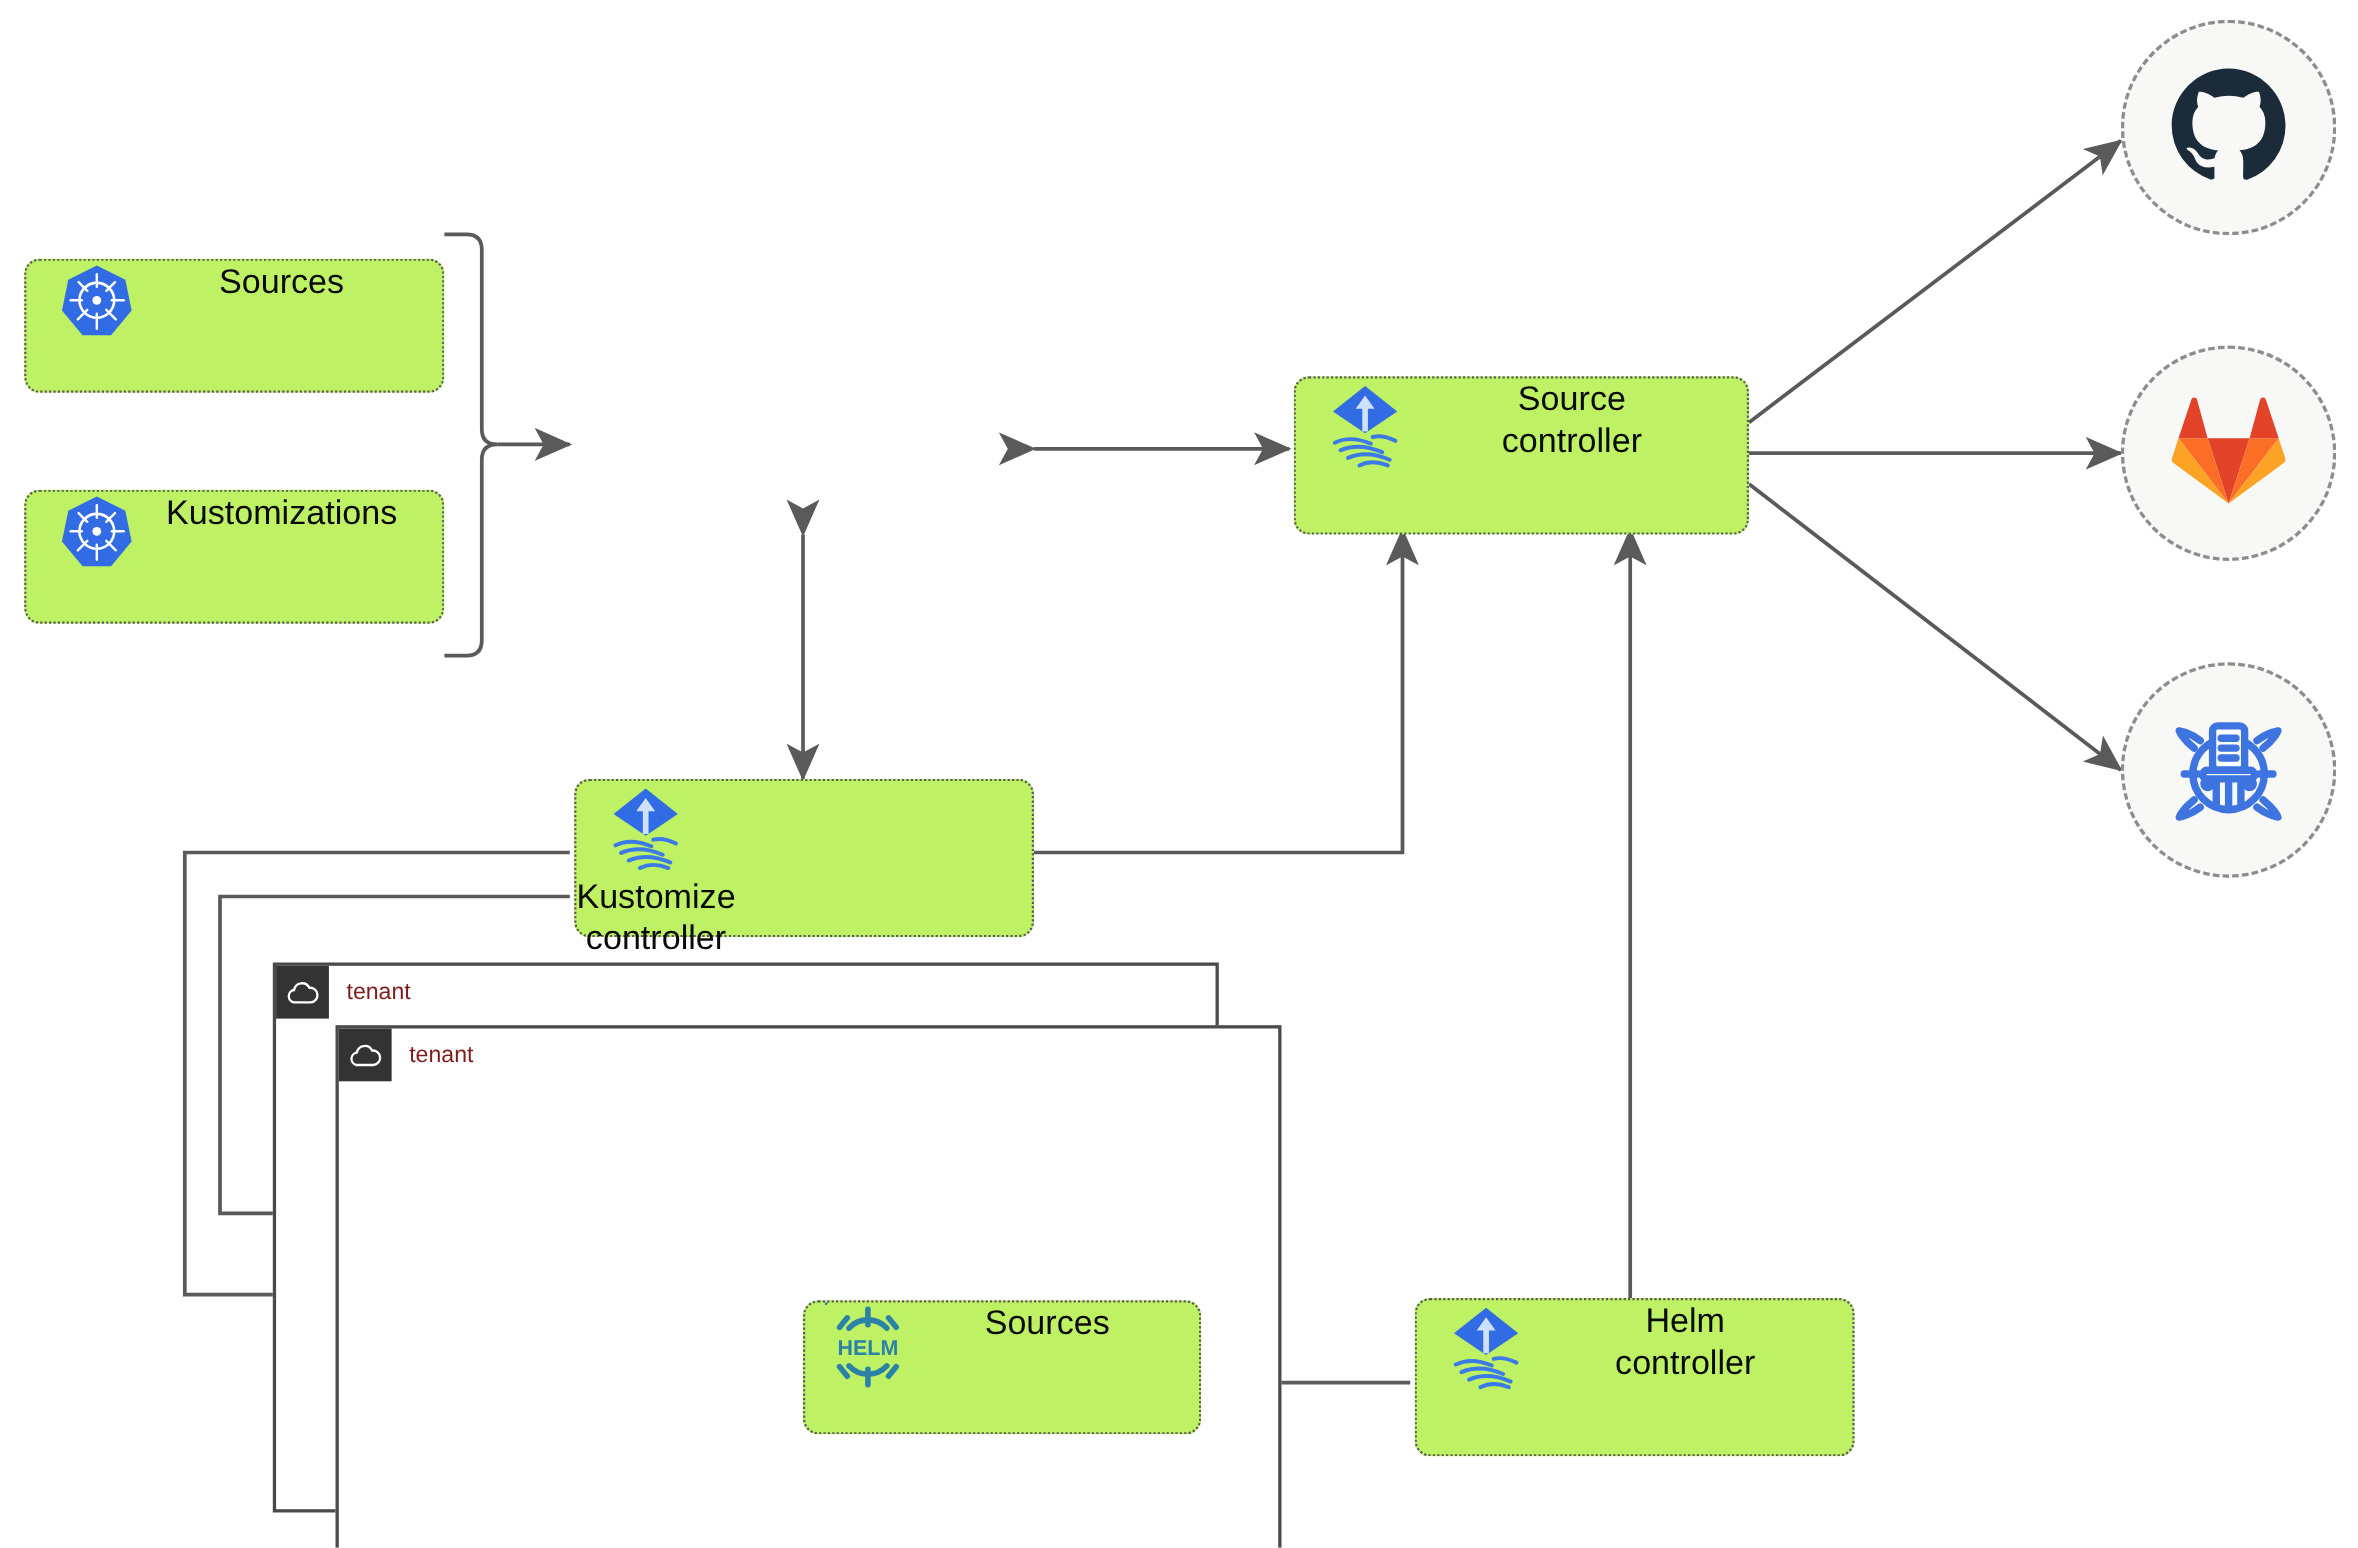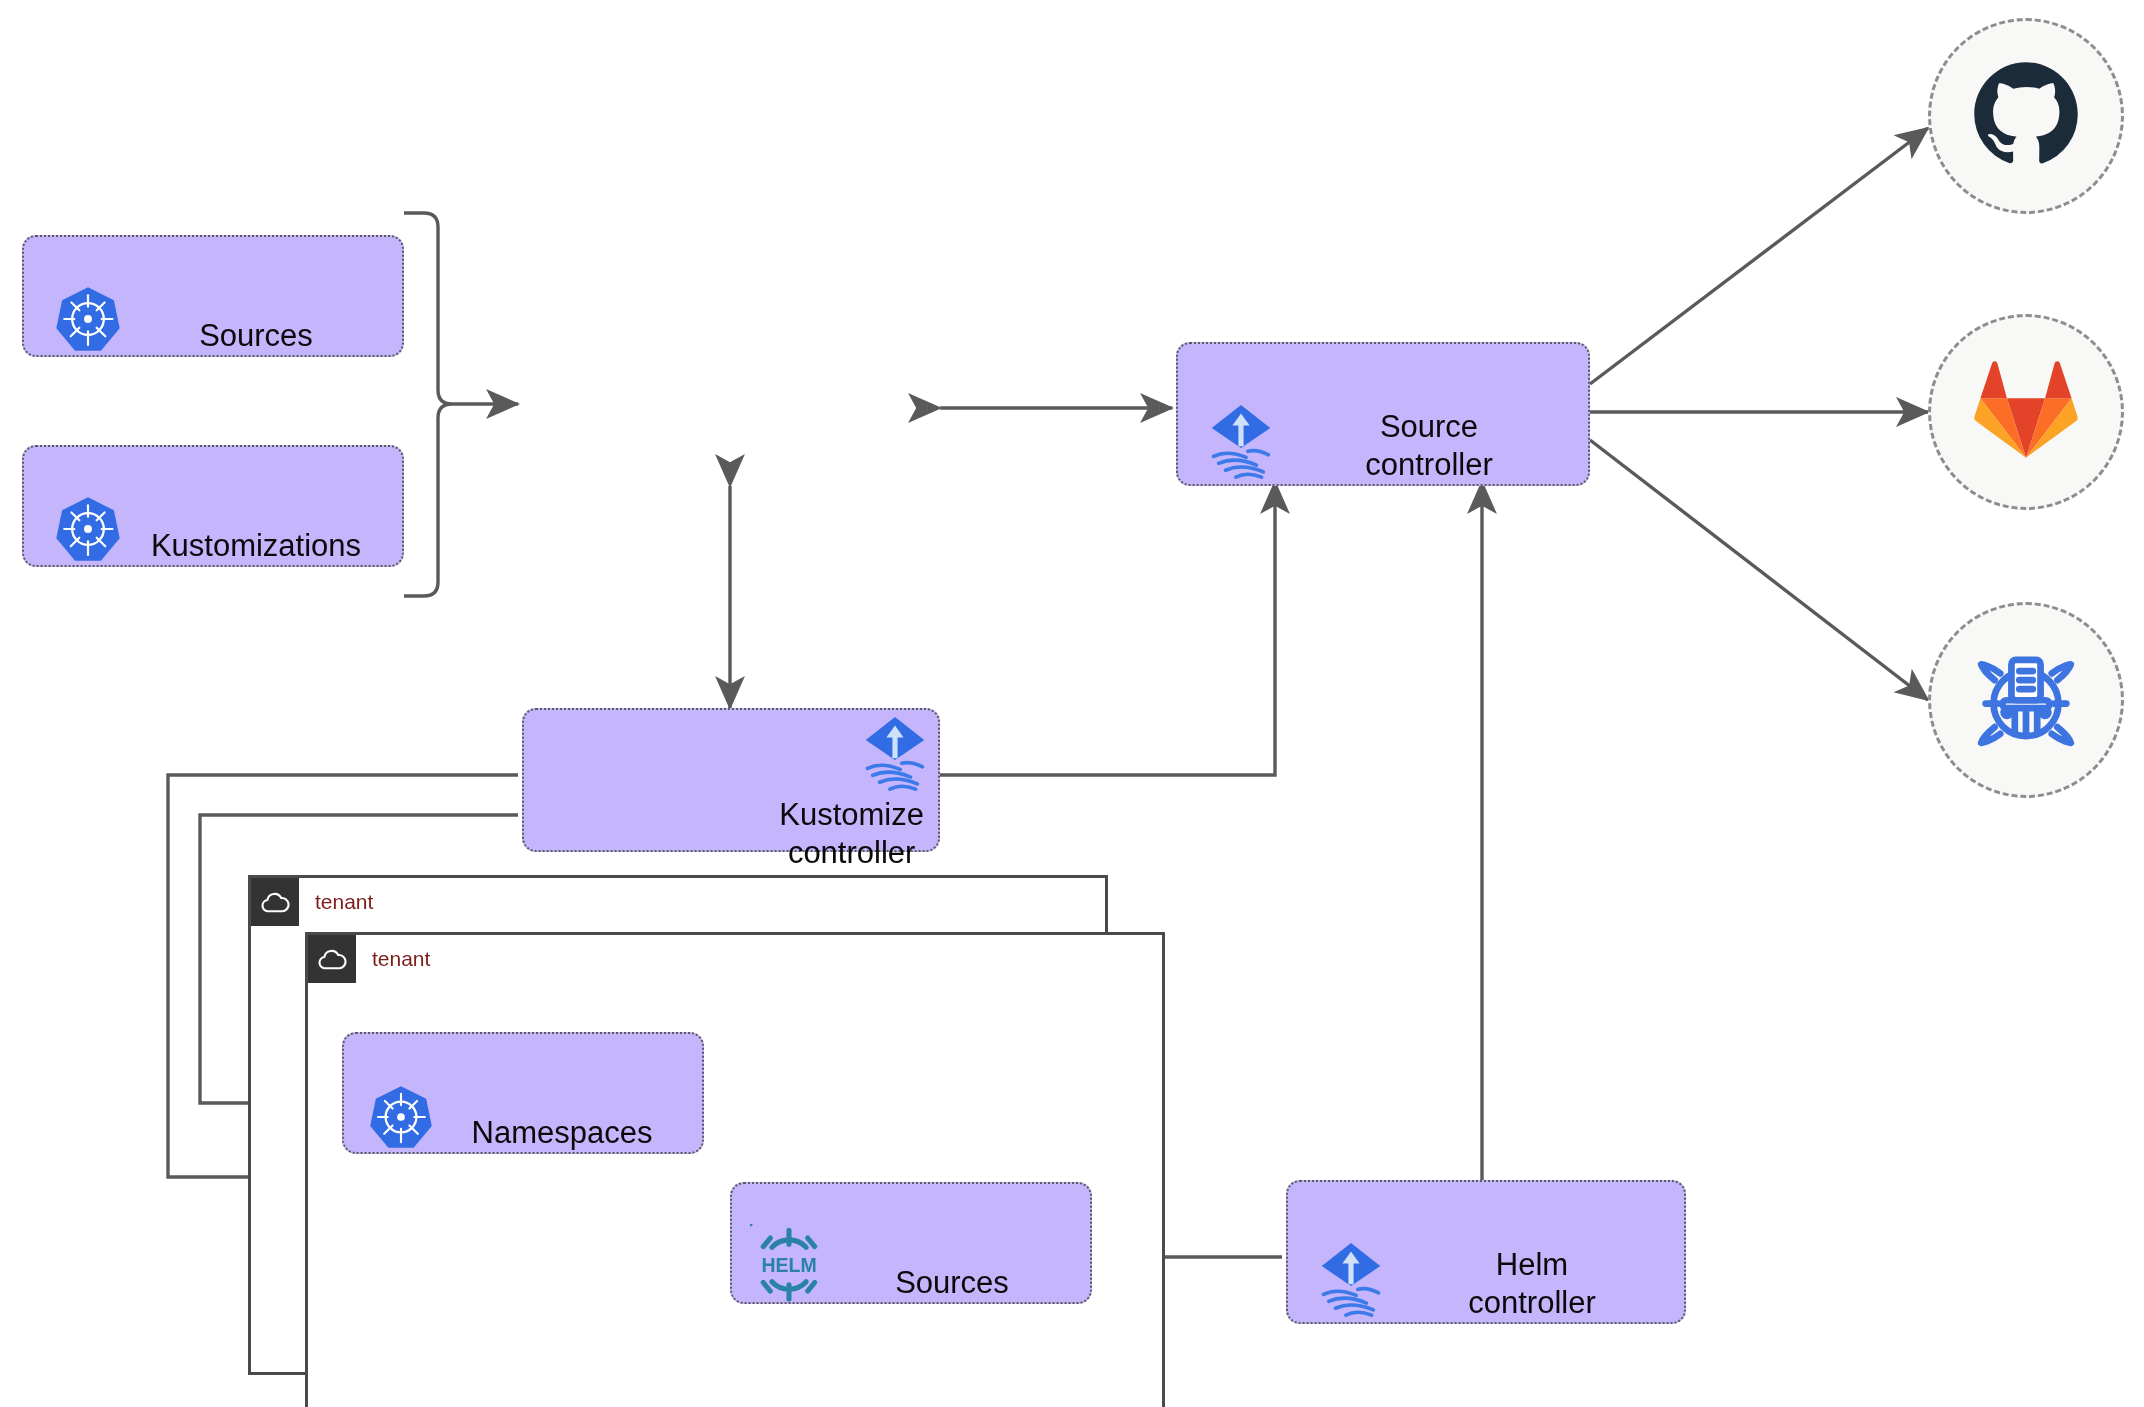--- a/index.html
+++ b/index.html
@@ -3,25 +3,25 @@
 <meta charset="utf-8">
 <style>
   html,body{margin:0;padding:0;background:#ffffff;}
   body{font-family:"Liberation Sans","DejaVu Sans",sans-serif;}
   #stage{position:relative;width:2144px;height:1407px;background:#fff;overflow:hidden;}
 
   
   .node{
     position:absolute;
     box-sizing:border-box;
-    background:#c4b5fd;
+    background:#bef264;
     border:2px dotted #5a5a5a;
     border-radius:14px;
     display:flex;
-    align-items:flex-end;
+    align-items:flex-start;
     z-index:5;
   }
   .node .ico{flex:0 0 auto;display:flex;align-items:center;justify-content:center;}
   .node .lbl{
     flex:1 1 auto;
     text-align:center;
     color:#0a0a0a;
     font-size:31px;
     line-height:1.22;
     white-space:pre-line;
@@ -222,40 +222,20 @@
           <path d="M32,84 C46,78 62,80 76,86"></path>
           <path d="M44,92 C54,87 64,88 74,92"></path>
           <path d="M58,62 C66,60 74,62 82,66"></path>
         </g>
       </svg>
     </span>
     <span class="lbl">Helm
 controller</span>
   </div>
 
-  <div class="node" style="left:342px; top:1032px; width:362px; height:122px;">
-    <span class="ico">
-      <svg width="70" height="70" viewBox="0 0 100 100" style="margin-left:22px">
-        <polygon points="50,6 86,24 94,63 68,94 32,94 6,63 14,24" fill="#326ce5"></polygon>
-        <g fill="#fff" stroke="#fff" stroke-width="3" stroke-linecap="round">
-          <circle cx="50" cy="50" r="5.5" stroke="none"></circle>
-          <circle cx="50" cy="50" r="22" fill="none" stroke-width="3.2"></circle>
-          <line x1="50" y1="17" x2="50" y2="33"></line>
-            <line x1="50" y1="67" x2="50" y2="86"></line>
-          <line x1="17" y1="50" x2="31" y2="50"></line>
-            <line x1="69" y1="50" x2="84" y2="50"></line>
-          <line x1="27" y1="27" x2="38" y2="38"></line>
-            <line x1="62" y1="62" x2="74" y2="74"></line>
-          <line x1="73" y1="27" x2="62" y2="38"></line>
-            <line x1="38" y1="62" x2="26" y2="74"></line>
-        </g>
-      </svg>
-    </span>
-    <span class="lbl">Namespaces</span>
-  </div>
 
 
 
   <div class="node" style="left:730px; top:1182px; width:362px; height:122px;">
     <span class="ico">
       <svg width="78" height="78" viewBox="0 0 100 100" style="margin-left:18px">
         <g stroke="#2a82a8" stroke-width="6.5" stroke-linecap="round" fill="none">
           <path d="M28,30 A30,30 0 0 1 72,30"></path>
           <path d="M28,74 A30,30 0 0 0 72,74"></path>
           <line x1="50" y1="8" x2="50" y2="26"></line>

